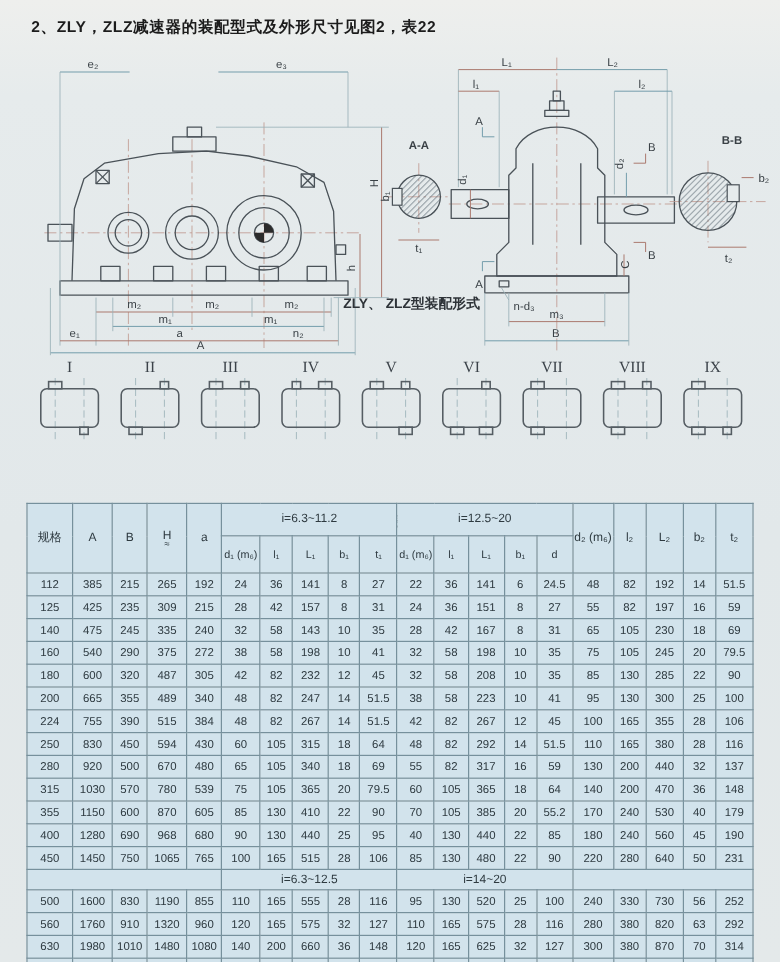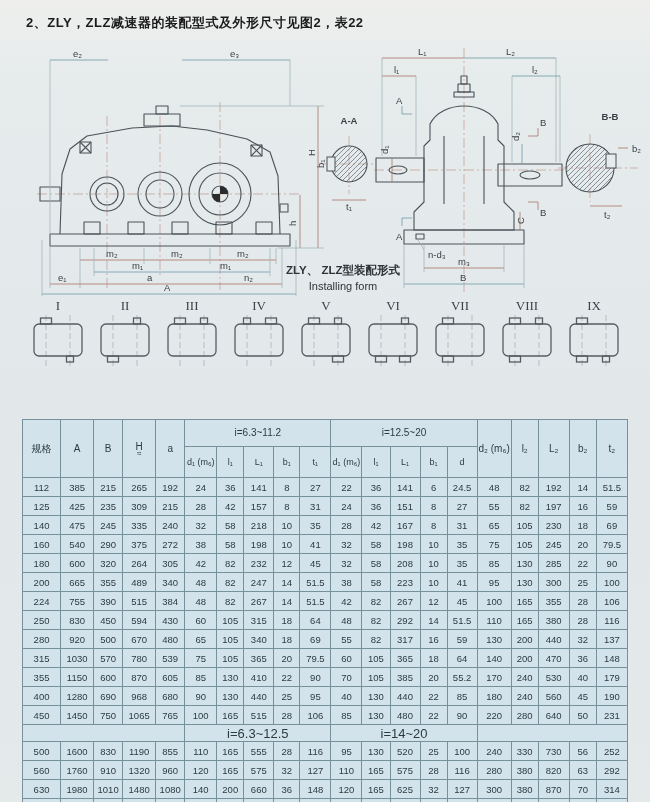--- a/index.html
+++ b/index.html
@@ -9,39 +9,39 @@
   .title{position:absolute;left:26px;top:14px;font-size:13px;font-weight:bold;color:#1c1c1c;letter-spacing:.5px;}
   .svgblock{position:absolute;}
   svg text{fill:#3a4146;font-size:9.5px;font-family:"Liberation Sans","DejaVu Sans",sans-serif;}
   .ln{stroke:#4a5258;fill:none;stroke-width:1.1;stroke-linejoin:round;}
   .thin{stroke:#9ab0b8;stroke-width:.7;fill:none;}
   .cl{stroke:#c09a90;stroke-width:.7;stroke-dasharray:10 3 2 3;fill:none;}
   .dim{stroke:#a8756a;stroke-width:.8;fill:none;}
   .dimc{stroke:#6f9aa8;stroke-width:.8;fill:none;}
   .wedge{fill:#2b2b2b;stroke:none;}
   .keyw{fill:#e6ebec;stroke:#4a5258;stroke-width:1;}
-  .install-caption{position:absolute;left:248px;top:263px;width:190px;text-align:center;color:#2e3338;}
+  .install-caption{position:absolute;left:248px;top:246px;width:190px;text-align:center;color:#2e3338;}
   .install-caption .zh{font-size:11.5px;font-weight:bold;}
   .install-caption .en{font-size:11px;margin-top:2px;}
   .forms-row{position:absolute;left:26px;top:298px;width:600px;display:flex;justify-content:space-between;}
   .form-cell{width:64px;text-align:center;}
   .form-numeral{font-family:"Liberation Serif","DejaVu Serif",serif;font-size:13px;color:#3c434a;height:16px;}
   .form-icon{width:64px;height:54px;display:block;}
   .fbox{fill:none;stroke:#555d63;stroke-width:1.3;}
   .fcl{stroke:#9ab0b8;stroke-width:.7;stroke-dasharray:6 3;}
   .fig-caption{position:absolute;left:0;right:0;top:376px;text-align:center;font-size:12.5px;font-weight:bold;color:#222;}
   .tab-caption{position:absolute;left:0;right:0;top:398px;text-align:center;font-size:12.5px;font-weight:bold;color:#222;margin-top:28px;}
   table.dims{position:absolute;left:22px;top:419px;width:606px;border-collapse:collapse;table-layout:fixed;}
   table.dims th,table.dims td{border:1px solid #76909c;background:#d2e3ec;text-align:center;
       padding:0;color:#2e3a40;font-weight:normal;overflow:hidden;}
   table.dims th{font-size:10px;line-height:1.15;}
   table.dims tr.subhead th{font-size:9px;height:30px;margin-top:24px;}
   table.dims td{font-size:9.5px;height:18px;}
   table.dims .approx{font-size:8px;line-height:4px;}
-  table.dims td.midhead{font-size:13px;height:16px;}
+  table.dims td.midhead{font-size:10px;height:16px;}
   table.dims thead tr:first-child th{height:26px;}
 </style>
 </head>
 <body>
 
 <div class="page">
 
   <div class="title">2、ZLY，ZLZ减速器的装配型式及外形尺寸见图2，表22</div>
 
   <svg class="svgblock" style="left:32px;top:44px;" width="300" height="254" viewBox="0 0 300 254">
@@ -209,21 +209,20 @@
     <circle cx="42" cy="62" r="24" fill="url(#hatch2)" stroke="#4a5258" stroke-width="1.1"></circle>
     <rect class="keyw" x="58" y="48" width="10" height="14"></rect>
     <text x="84" y="46">b₂</text>
     <line class="dim" x1="70" y1="42" x2="80" y2="42"></line>
     <line class="dim" x1="42" y1="100" x2="74" y2="100"></line>
     <text x="56" y="112">t₂</text>
   </svg>
 
   <div class="install-caption">
     <div class="zh">ZLY、 ZLZ型装配形式</div>
-    <div class="en">Installing form</div>
   </div>
 
   <div class="forms-row">
       <div class="form-cell">
         <div class="form-numeral">I</div>
         <svg viewBox="0 0 64 54" class="form-icon">
           <line x1="20" y1="1" x2="20" y2="53" class="fcl"></line>
           <line x1="44" y1="1" x2="44" y2="53" class="fcl"></line>
           <rect x="8" y="10" width="48" height="32" rx="5" class="fbox"></rect>
           <rect x="14.5" y="4" width="11" height="6" class="fbox"></rect>
@@ -418,21 +417,21 @@
           <td>59</td>
         </tr>
         <tr>
           <td>140</td>
           <td>475</td>
           <td>245</td>
           <td>335</td>
           <td>240</td>
           <td>32</td>
           <td>58</td>
-          <td>218</td>
+          <td>143</td>
           <td>10</td>
           <td>35</td>
           <td>28</td>
           <td>42</td>
           <td>167</td>
           <td>8</td>
           <td>31</td>
           <td>65</td>
           <td>105</td>
           <td>230</td>
@@ -458,21 +457,21 @@
           <td>75</td>
           <td>105</td>
           <td>245</td>
           <td>20</td>
           <td>79.5</td>
         </tr>
         <tr>
           <td>180</td>
           <td>600</td>
           <td>320</td>
-          <td>264</td>
+          <td>487</td>
           <td>305</td>
           <td>42</td>
           <td>82</td>
           <td>232</td>
           <td>12</td>
           <td>45</td>
           <td>32</td>
           <td>58</td>
           <td>208</td>
           <td>10</td>

